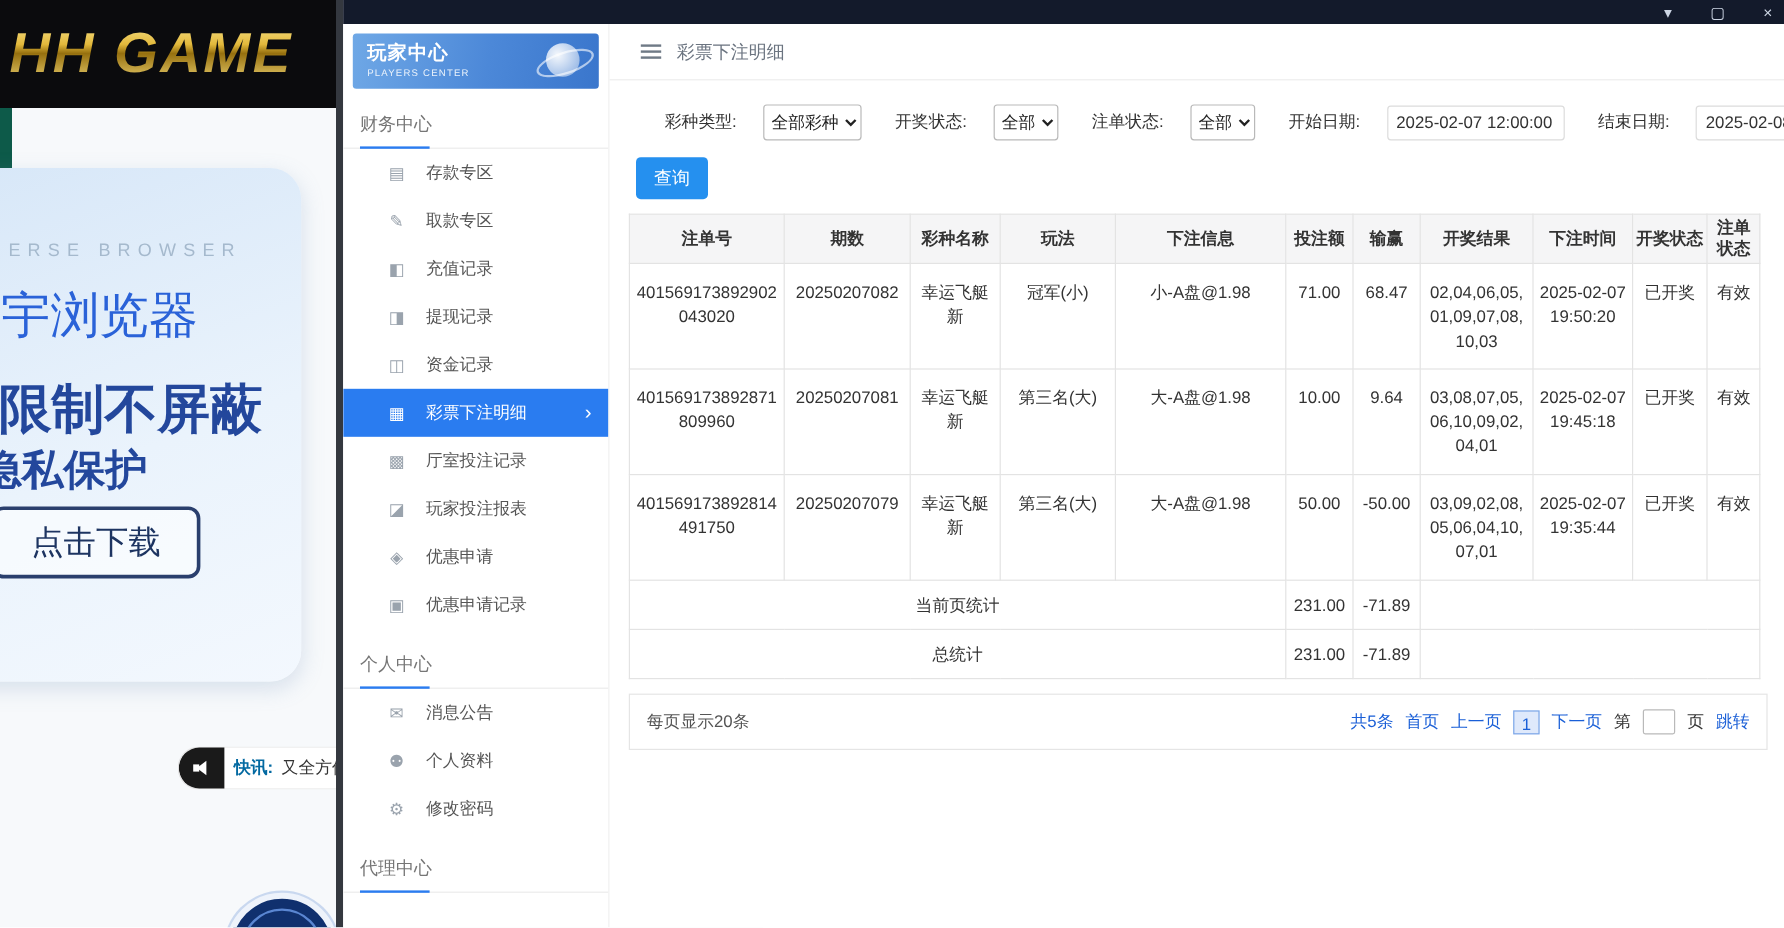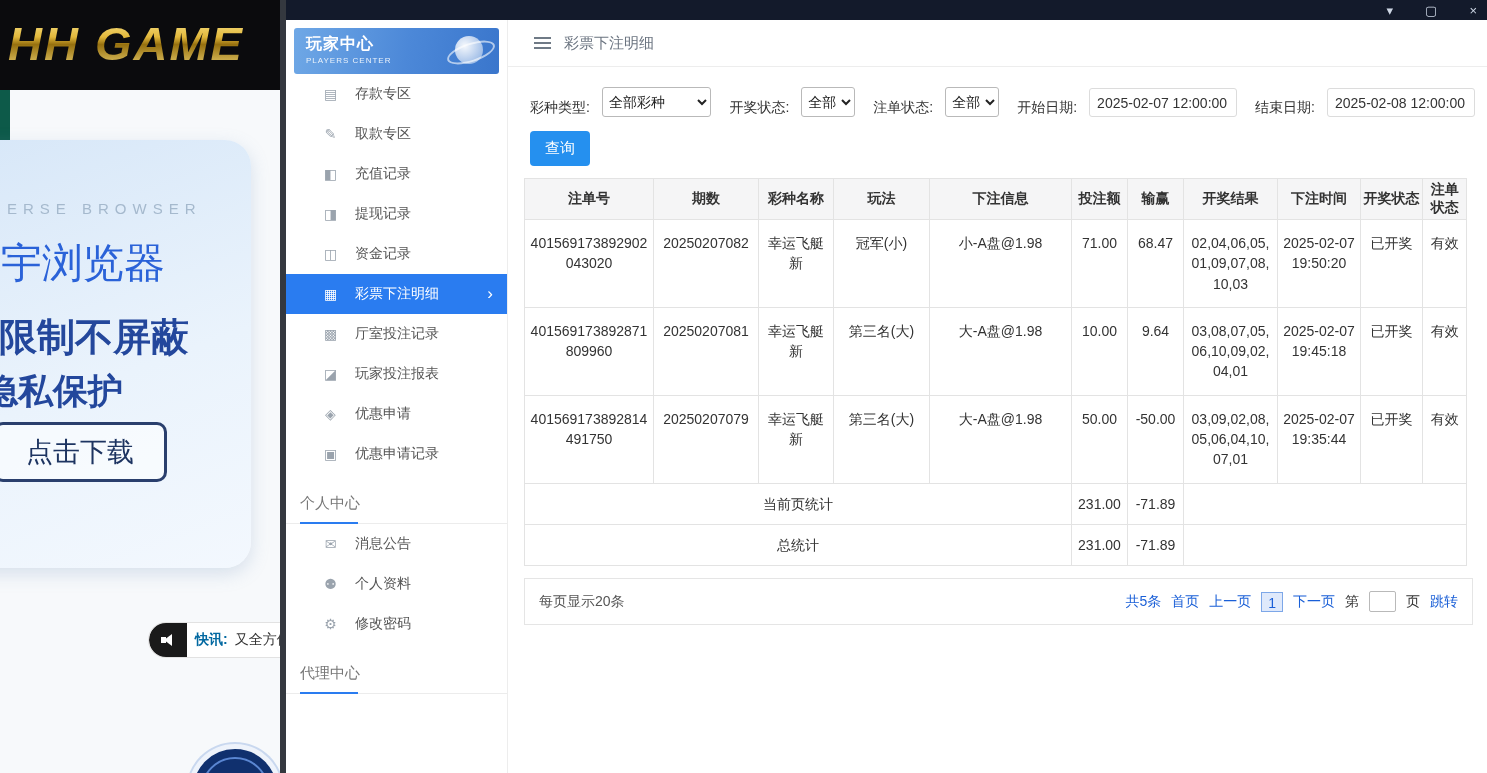--- a/index.html
+++ b/index.html
@@ -13,21 +13,21 @@
   .logo { position:absolute; left:8px; top:16px; font-style:italic; font-weight:bold; font-size:47px; letter-spacing:2px;
           background:linear-gradient(180deg,#f9e896 0%,#e3b93c 38%,#96700f 52%,#f2d want 0%); 
           background:linear-gradient(180deg,#f9e896 0%,#e3b93c 38%,#96700f 52%,#f2d878 100%);
           -webkit-background-clip:text; background-clip:text; color:transparent; white-space:nowrap; }
   .green-strip { position:absolute; left:0; top:90px; width:10px; height:58px; background:#0d5a49; }
   .promo-card { position:absolute; left:-45px; top:140px; width:296px; height:428px; border-radius:26px;
                 background:linear-gradient(160deg,#d7e7f8 0%,#eaf3fc 55%,#f3f8fe 100%);
                 box-shadow:0 6px 18px rgba(120,150,190,.25); }
   .promo-en { position:absolute; left:52px; top:60px; color:#a5b9cd; letter-spacing:6px; font-size:15px; }
   .promo-h1 { position:absolute; left:46px; top:96px; color:#2a62d8; font-size:41px; font-weight:normal; }
-  .promo-h2 { position:absolute; left:44px; top:172px; color:#23479c; font-size:38px; font-weight:bold; }
+  .promo-h2 { position:absolute; left:44px; top:172px; color:#23479c; font-size:44px; font-weight:bold; }
   .promo-h3 { position:absolute; left:28px; top:228px; color:#23479c; font-size:35px; font-weight:bold; }
   .promo-btn { position:absolute; left:38px; top:282px; border:3px solid #2a3f6d; border-radius:10px; color:#1d3461;
                font-size:27px; padding:9px 30px; background:rgba(255,255,255,.55); cursor:pointer; white-space:nowrap; }
   .ticker { position:absolute; left:148px; top:622px; height:36px; width:140px; display:flex; align-items:center;
             background:#fff; border:1px solid #e2e2e2; border-right:none; border-radius:18px 0 0 18px; overflow:hidden; }
   .ticker-cap { width:38px; height:36px; background:#1a1a1a; border-radius:18px 0 0 18px; display:flex; align-items:center; justify-content:center; flex:none; }
   .sp { position:relative; width:15px; height:14px; }
   .sp::before { content:''; position:absolute; left:0; top:4px; width:5px; height:6px; background:#fff; }
   .sp::after { content:''; position:absolute; left:3px; top:1px; width:0; height:0;
                border-top:6px solid transparent; border-bottom:6px solid transparent; border-right:8px solid #fff; }
@@ -66,21 +66,21 @@
   .chev { position:absolute; right:14px; color:#fff; font-size:17px; }
 
   
   .main { flex:1; display:flex; flex-direction:column; min-width:0; background:#fff; }
   .toolbar { height:47px; flex:none; display:flex; align-items:center; gap:13px; padding:0 26px; border-bottom:1px solid #ededed; }
   .hamburger { display:inline-block; cursor:pointer; }
   .hamburger i { display:block; width:17px; height:2px; background:#6f7a86; margin:3px 0; }
   .page-title { color:#6b7480; font-size:15px; }
   .content { flex:1; padding:12px 12px 0 14px; overflow:hidden; }
 
-  .f-row { display:flex; align-items:flex-end; gap:12px; padding-top:8px; white-space:nowrap; }
+  .f-row { display:flex; align-items:center; gap:22px; padding-top:8px; white-space:nowrap;margin-left:24px; }
   .f-label { font-size:14px; color:#333; margin-left:6px; }
   .f-label:first-child { margin-left:8px; }
   .f-select { height:30px; border:1px solid #b9b9b9; border-radius:3px; background:#fff; font-size:14px; padding:0 2px; color:#222; }
   .w110 { width:134px; } .w64 { width:64px; } .w58 { width:58px; }
   .f-input { height:29px; width:148px; border:1px solid #dcdcdc; border-radius:3px; font-size:14px; padding:0 7px; color:#333; }
   .btn-query { margin:14px 0 10px 8px; background:#2590ef; color:#fff; font-size:15px; padding:8px 15px; border:none; border-radius:4px; cursor:pointer; }
 
   table.grid { width:99%; margin:2px 2px 0 2px; border-collapse:collapse; table-layout:fixed; }
   .grid th { background:#f5f5f6; border:1px solid #e3e3e3; font-size:14px; font-weight:bold; color:#333; height:41px; padding:2px; }
   .grid td { border:1px solid #e3e3e3; font-size:14px; color:#333; text-align:center; padding:13px 5px; vertical-align:top; line-height:1.45; }
@@ -132,20 +132,21 @@
     </div>
     <div class="modal-body">
 
       <aside class="sidebar">
         <div class="side-head">
           <div class="side-title">玩家中心</div>
           <div class="side-sub">PLAYERS CENTER</div>
           <span class="planet"></span>
         </div>
         <nav class="side-menu">
+            <div class="side-section">财务中心</div>
             <div class="side-item">
               <span class="mi">▤</span>
               <span>存款专区</span>
             </div>
             <div class="side-item">
               <span class="mi">✎</span>
               <span>取款专区</span>
             </div>
             <div class="side-item">
               <span class="mi">◧</span>

